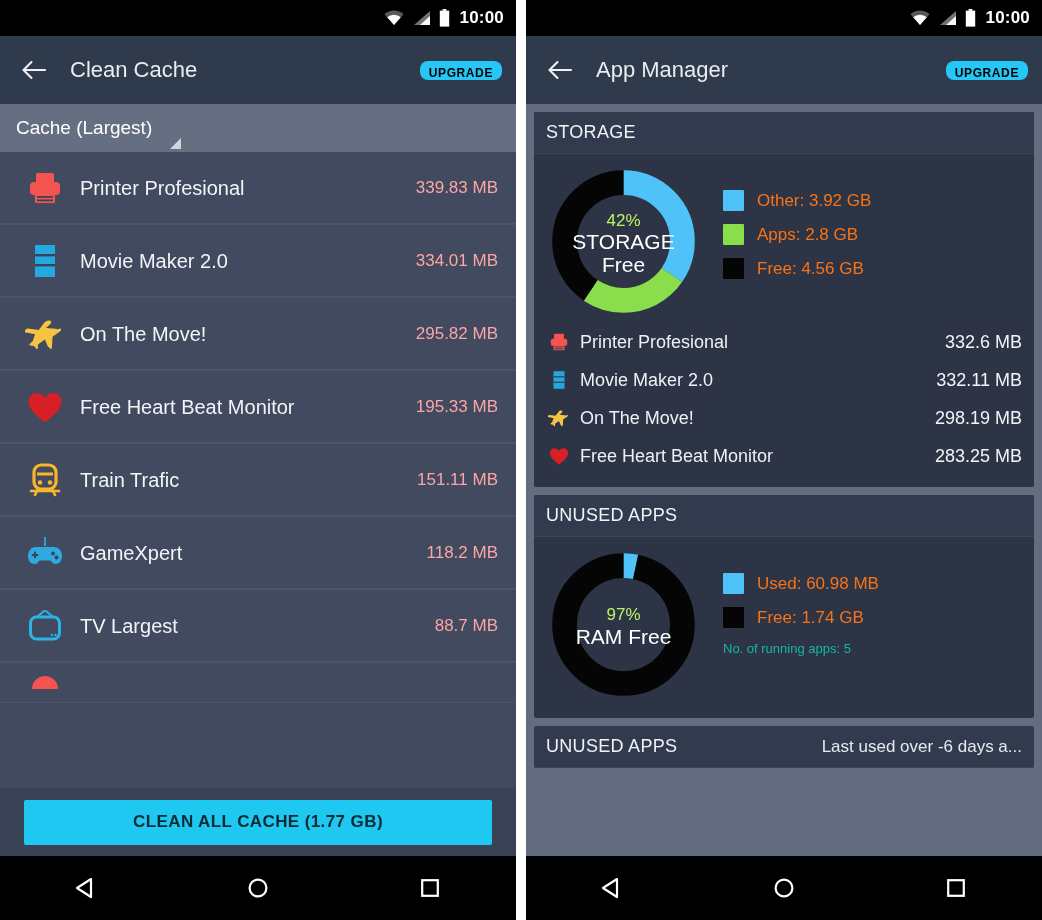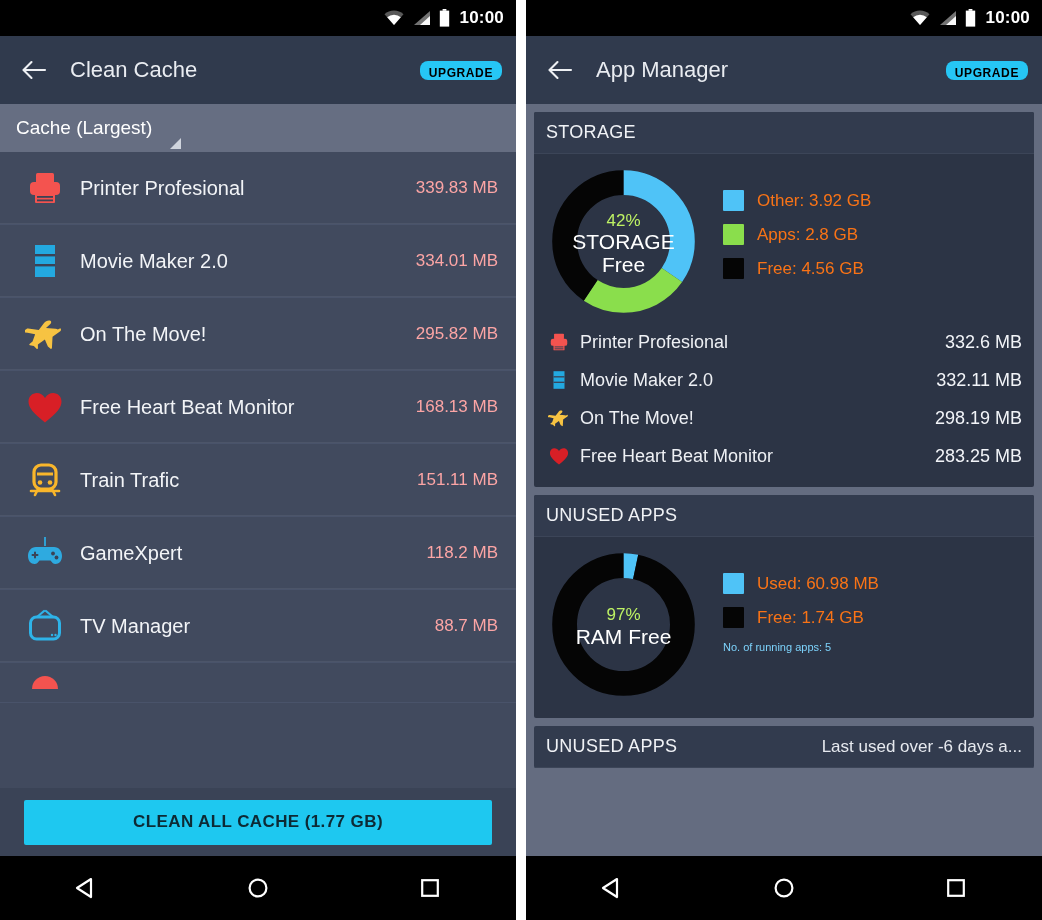--- a/index.html
+++ b/index.html
@@ -188,21 +188,21 @@
   .legend { margin-left: 22px; padding-top: 26px; }
   .legend-item {
     display: flex; align-items: center;
     margin-bottom: 13px;
   }
   .legend-swatch {
     width: 21px; height: 21px; flex: 0 0 21px;
     margin-right: 13px; border-radius: 1px;
   }
   .legend-text { color: #f97316; font-size: 17px; white-space: nowrap; }
-  .legend-note { color: #7dd3fc; font-size: 11px; margin-top: 3px; }
+  .legend-note { color: #14b8a6; font-size: 13px; margin-top: 3px; }
 
   
   .largest-title { color: #b9c0cc; font-size: 17px; margin: 2px 0 6px 2px; }
   .largest-row {
     display: flex; align-items: center;
     height: 38px;
   }
   .largest-icon {
     width: 26px; flex: 0 0 26px;
     display: flex; align-items: center; justify-content: center;
@@ -290,21 +290,21 @@
           <span class="cache-name">On The Move!</span>
           <span class="cache-size">295.82 MB</span>
         </div>
         <div class="cache-row">
           <span class="cache-icon">
             <svg viewBox="0 0 40 40" width="40" height="40">
               <path d="M20 35.5 C8 26 3.5 20.5 3.5 14.5 C3.5 9.5 7.3 6 11.8 6 C15 6 18 7.8 20 11 C22 7.8 25 6 28.2 6 C32.7 6 36.5 9.5 36.5 14.5 C36.5 20.5 32 26 20 35.5 Z" fill="#d81f26"></path>
             </svg>
           </span>
           <span class="cache-name">Free Heart Beat Monitor</span>
-          <span class="cache-size">168.13 MB</span>
+          <span class="cache-size">195.33 MB</span>
         </div>
         <div class="cache-row">
           <span class="cache-icon">
             <svg viewBox="0 0 40 40" width="40" height="40">
               <rect x="9" y="5" width="22" height="24" rx="7" fill="none" stroke="#f9b62b" stroke-width="3.2"></rect>
               <path d="M12 14 h16" stroke="#f9b62b" stroke-width="3"></path>
               <circle cx="15" cy="22.5" r="2.3" fill="#f9b62b"></circle>
               <circle cx="25" cy="22.5" r="2.3" fill="#f9b62b"></circle>
               <path d="M6 31 h28" stroke="#f9b62b" stroke-width="2.6" stroke-linecap="round"></path>
               <path d="M13 29 l-3 6 M27 29 l3 6" stroke="#f9b62b" stroke-width="2.6" stroke-linecap="round"></path>
@@ -328,21 +328,21 @@
         </div>
         <div class="cache-row">
           <span class="cache-icon">
             <svg viewBox="0 0 40 40" width="40" height="40">
               <path d="M12 11 L19 5 M28 11 L21 5" stroke="#2eb3e8" stroke-width="2.2" stroke-linecap="round"></path>
               <rect x="5.5" y="11" width="29" height="22" rx="6" fill="none" stroke="#2eb3e8" stroke-width="3"></rect>
               <circle cx="27" cy="29" r="1.2" fill="#2eb3e8"></circle>
               <circle cx="30.5" cy="29" r="1.2" fill="#2eb3e8"></circle>
             </svg>
           </span>
-          <span class="cache-name">TV Manager</span>
+          <span class="cache-name">TV Largest</span>
           <span class="cache-size">88.7 MB</span>
         </div>
         <div class="cache-row cache-row-partial">
           <span class="cache-icon">
             <svg viewBox="0 0 40 40" width="40" height="40">
               <path d="M7 26 A13 13 0 0 1 33 26 Z" fill="#f4534f"></path>
             </svg>
           </span>
         </div>
       </div>

